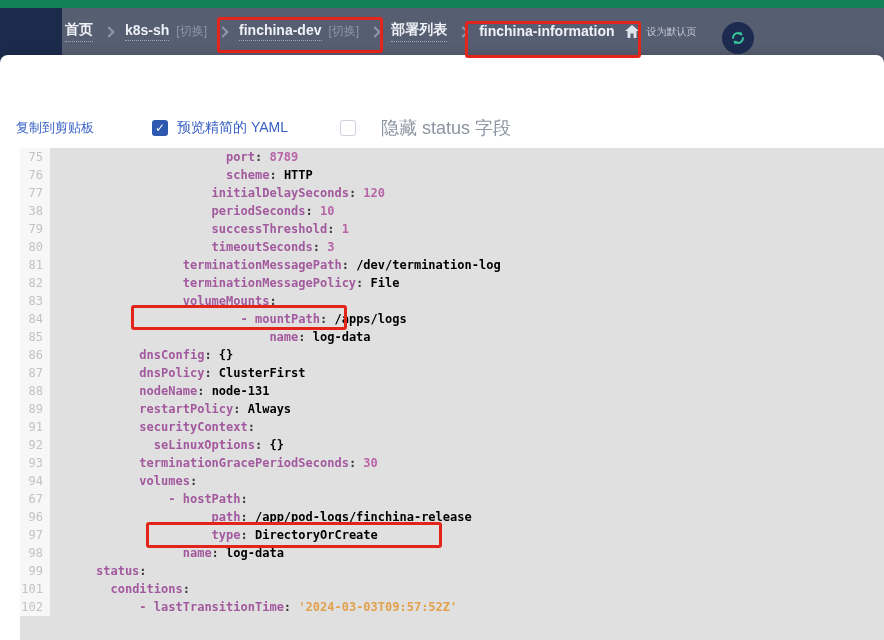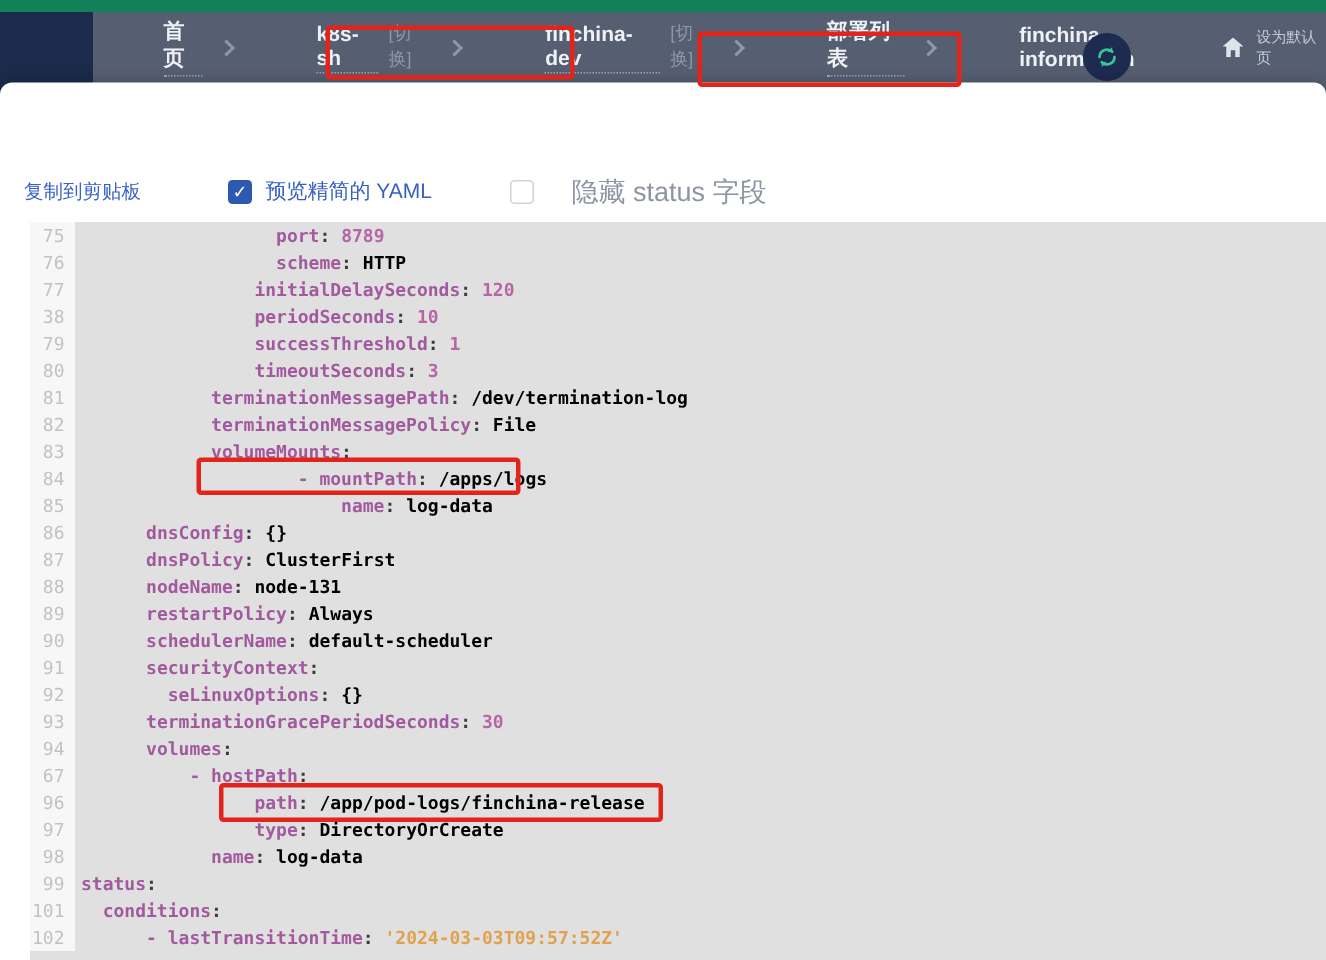--- a/index.html
+++ b/index.html
@@ -6,21 +6,21 @@
   html,body { width:884px; height:640px; overflow:hidden; background:#fff;
     font-family:"Liberation Sans","DejaVu Sans",sans-serif; }
   .stage { position:relative; width:884px; height:640px; overflow:hidden; }
 
   
   .top-strip { position:absolute; left:0; top:0; width:884px; height:8px; background:#128058; }
   .navbar { position:absolute; left:0; top:8px; width:884px; height:62px; background:#565e71; }
   .side-block { position:absolute; left:0; top:8px; width:62px; height:70px; background:#1c2a4b; }
 
   .breadcrumb { position:absolute; left:65px; top:8px; height:47px; display:flex; align-items:center; }
-  .crumb { display:flex; align-items:flex-start;margin-left:44px; }
+  .crumb { display:flex; align-items:center; }
   .crumb .lbl { color:#eef1f6; font-size:14px; font-weight:bold; cursor:pointer; padding-bottom:2px; }
   .crumb.u .lbl { border-bottom:1px dotted #9aa6bd; }
   .crumb .sw { color:#8e97a9; font-size:12px; margin-left:7px; cursor:pointer; }
   .sep { width:8px; height:8px; border-top:2px solid #8e97a9; border-right:2px solid #8e97a9;
     transform:rotate(45deg); margin:0 12px; flex:none; }
   .home-ico { margin-left:10px; margin-right:8px; display:inline-flex; }
   .set-default { color:#c3c9d4; font-size:10px; cursor:pointer; }
   .refresh-btn { position:absolute; left:722px; top:22px; width:32px; height:32px; border-radius:50%;
     background:#1d2b50; display:flex; align-items:center; justify-content:center; cursor:pointer; }
 
@@ -36,21 +36,21 @@
   .chk.on { background:#2d5ab0; color:#fff; font-size:12px; line-height:1; }
   .chk.off { background:#fff; border:1px solid #ccd3dc; }
   .chk-lbl-on { color:#3760c4; font-size:14px; }
   .chk-lbl-off { color:#8d95a3; font-size:18px;padding-left:16px; }
   .gap40 { width:40px; flex:none; } .gap52 { width:52px; flex:none; }
 
   
   .editor { position:absolute; left:20px; top:93px; width:864px; height:492px;
     background:#e0e0e0; overflow:hidden;
     font-family:"DejaVu Sans Mono","Liberation Mono",monospace; font-size:12px; line-height:18px; }
-  .row { display:flex; height:18px; }
+  .row { display:flex; height:18px;gap:42px; }
   .ln { width:30px; flex:none; background:#f7f7f7; color:#c2c2c2; text-align:right;
     padding-right:7px; user-select:none; }
   .code { white-space:pre; padding-left:4px; flex:1;font-weight:bold; }
   .tk-key { color:#a2599e; }
   .tk-num { color:#b765a6; }
   .tk-str { color:#000; }
   .tk-q   { color:#e2a14c; }
   .tk-p   { color:#3a3a3a; }
 
   
@@ -175,24 +175,20 @@
         </div>
         <div class="row">
           <span class="ln">88</span>
           <span class="code">      <span class="tk-key">nodeName</span><span class="tk-p">:</span> <span class="tk-str">node-131</span></span>
         </div>
         <div class="row">
           <span class="ln">89</span>
           <span class="code">      <span class="tk-key">restartPolicy</span><span class="tk-p">:</span> <span class="tk-str">Always</span></span>
         </div>
         <div class="row">
-          <span class="ln">90</span>
-          <span class="code">      <span class="tk-key">schedulerName</span><span class="tk-p">:</span> <span class="tk-str">default-scheduler</span></span>
-        </div>
-        <div class="row">
           <span class="ln">91</span>
           <span class="code">      <span class="tk-key">securityContext</span><span class="tk-p">:</span></span>
         </div>
         <div class="row">
           <span class="ln">92</span>
           <span class="code">        <span class="tk-key">seLinuxOptions</span><span class="tk-p">:</span> <span class="tk-str">{}</span></span>
         </div>
         <div class="row">
           <span class="ln">93</span>
           <span class="code">      <span class="tk-key">terminationGracePeriodSeconds</span><span class="tk-p">:</span> <span class="tk-num">30</span></span>

